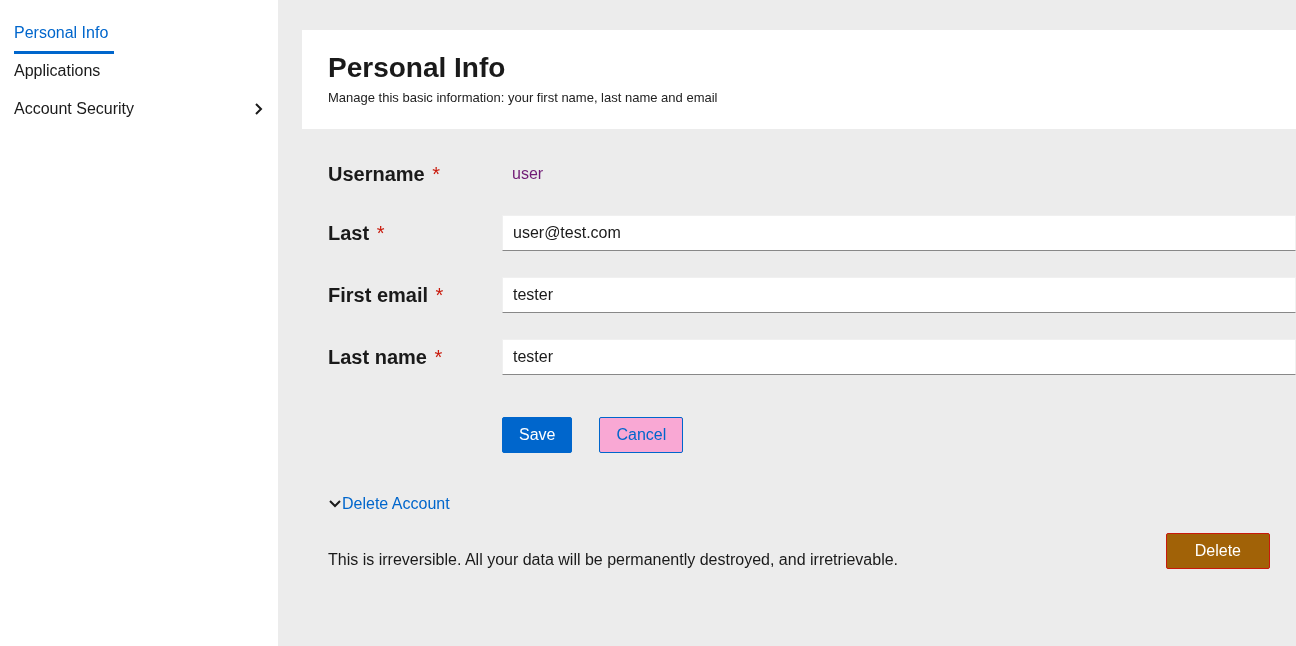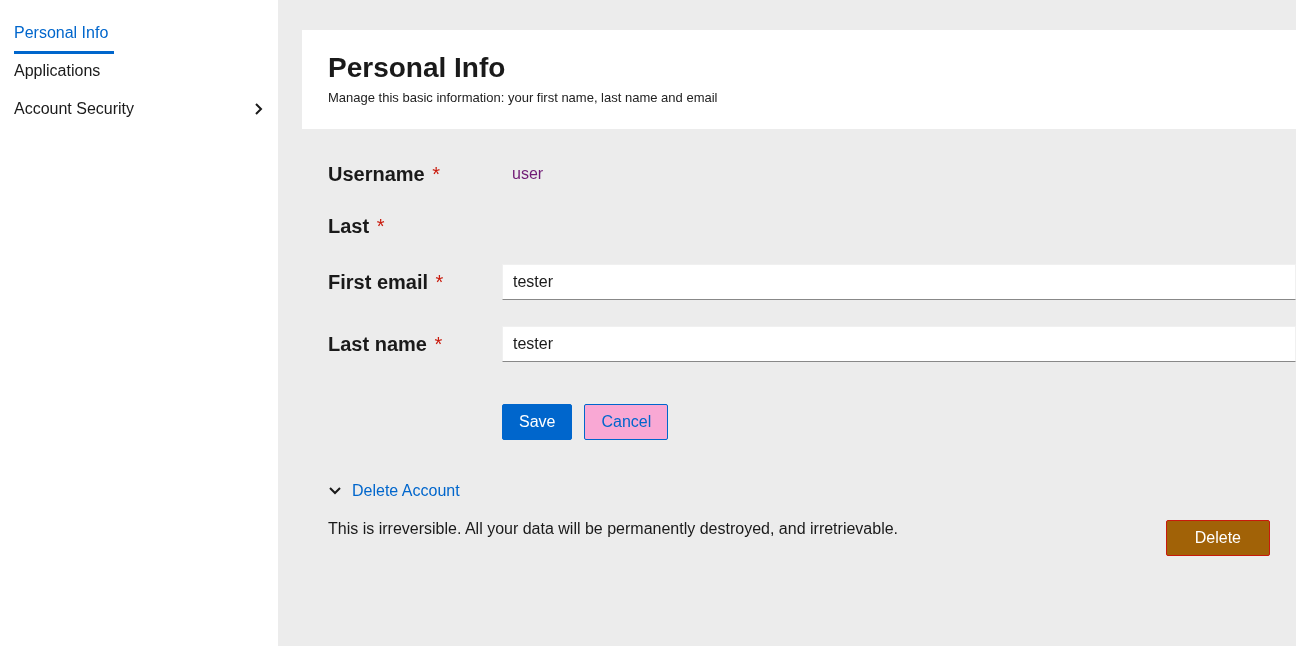--- a/index.html
+++ b/index.html
@@ -104,21 +104,21 @@
       border-bottom: 1px solid #888;
       background: #fff;
       font-size: 16px;
       padding: 0 10px;
       color: #1a1a1a;
       outline: none;
       border-radius: 0;
     }
     .button-row {
       display: flex;
-      gap: 12px;
+      gap: 27px;
       padding-left: 174px;
       margin-top: 42px;
       margin-bottom: 42px;
     }
     .btn {
       height: 36px;
       padding: 0 16px;
       font-size: 16px;
       cursor: pointer;
       display: inline-flex;
@@ -141,38 +141,37 @@
       color: #fff;
       border: 1px solid #c9190b;
       padding: 0 28px;
     }
     .delete-section {
       padding: 0 26px 0 0;
     }
     .delete-header {
       display: flex;
       align-items: center;
-      gap: 10px;
       cursor: pointer;
       margin-bottom: 20px;
     }
     .delete-header .chev-down {
       font-size: 13px;
       color: #1a1a1a;
       width: 14px;
       display: inline-flex;
       justify-content: center;
     }
     .delete-header .title {
       font-size: 16px;
       color: #0066cc;
     }
     .delete-body {
       display: flex;
-      align-items: flex-start;
+      align-items: flex-end;
       justify-content: space-between;
       gap: 13px;
     }
     .delete-warning {
       font-size: 16px;
       color: #1a1a1a;
     }
   </style>
 </head>
 <body>
@@ -208,20 +207,21 @@
         <span class="required">*</span>
       </div>
       <div class="static-value">user</div>
     </div>
 
     <div class="form-row">
       <div class="form-label">
         <span>Last</span>
         <span class="required">*</span>
       </div>
+      <input type="text" class="text-input" value="user@test.com" style="">
     </div>
 
     <div class="form-row">
       <div class="form-label">
         <span>First email</span>
         <span class="required">*</span>
       </div>
       <input type="text" class="text-input" value="tester" style="">
     </div>
 

